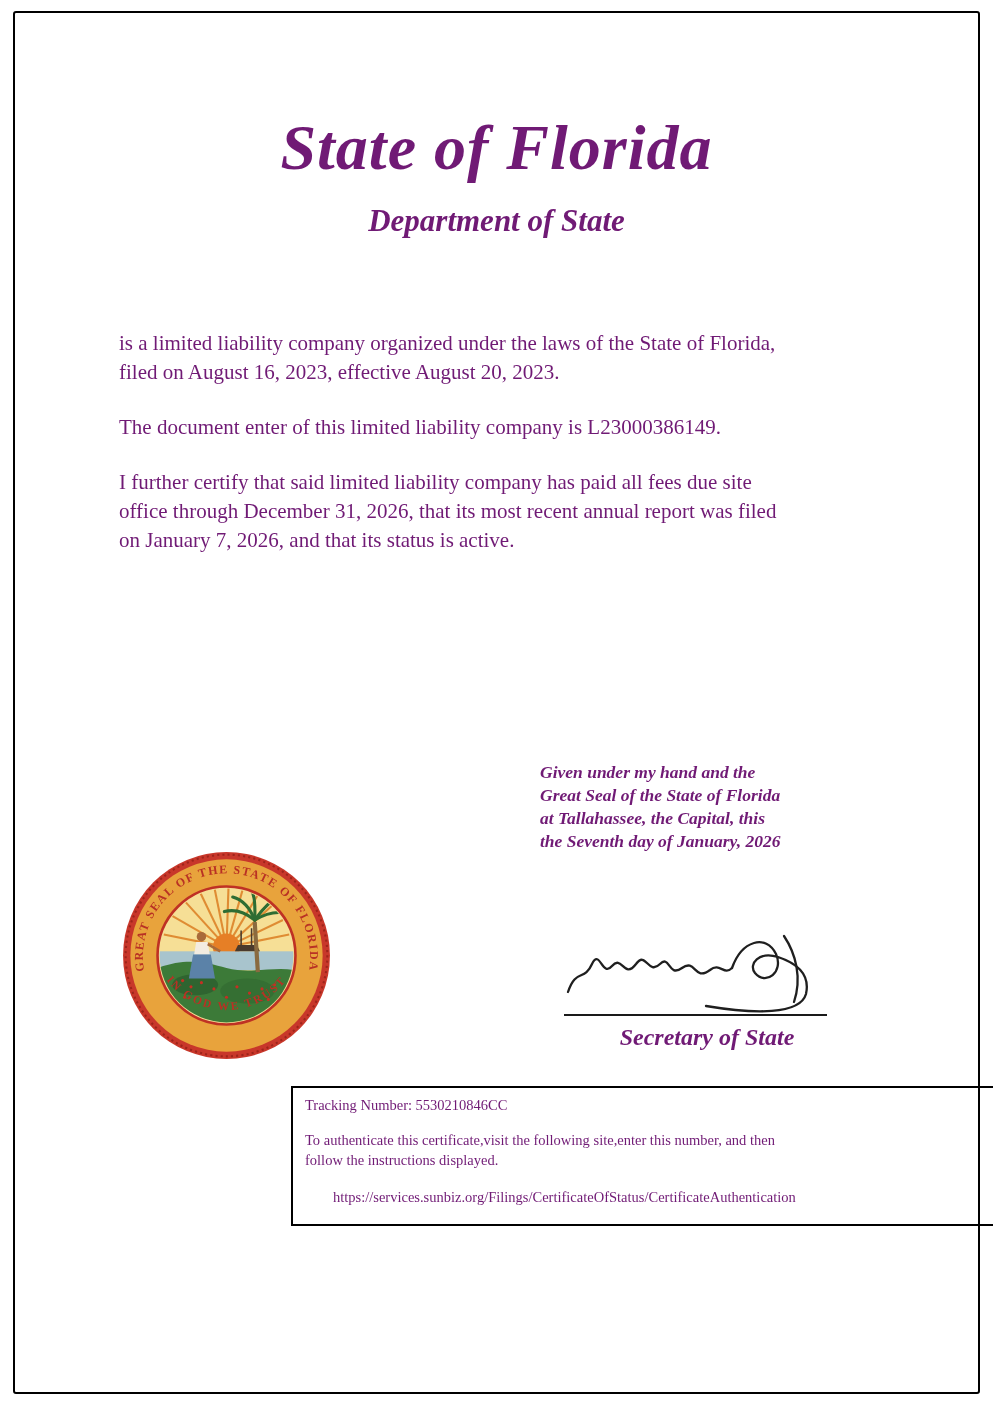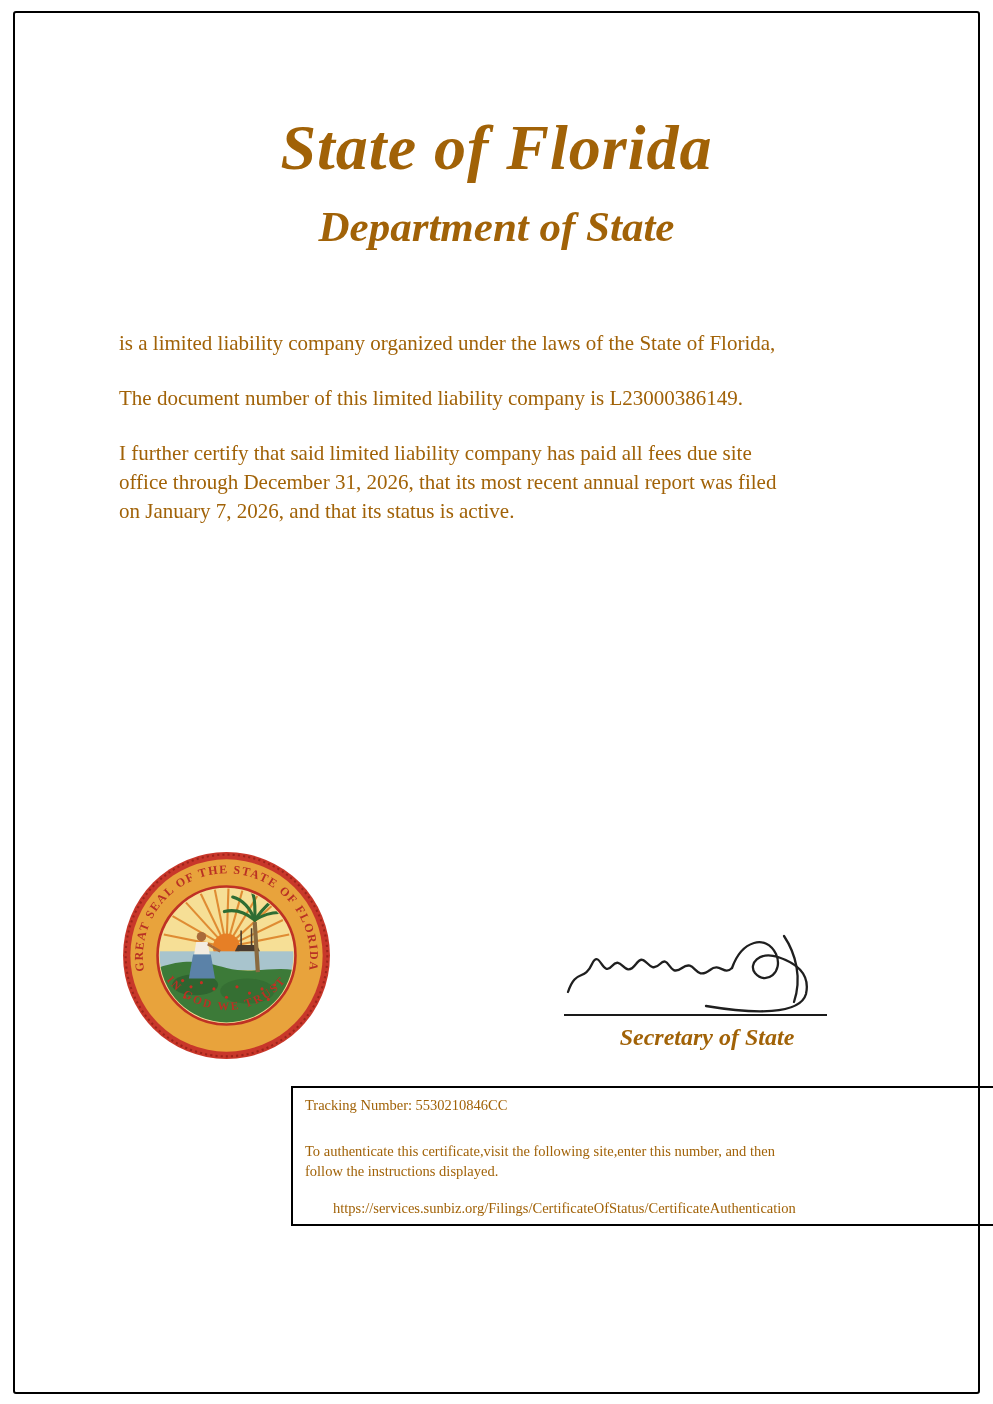--- a/index.html
+++ b/index.html
@@ -2,21 +2,21 @@
 <html><head>
 <meta charset="utf-8">
 <style>
   html, body { margin: 0; padding: 0; background: #ffffff; }
   .page {
     position: relative;
     width: 993px;
     height: 1404px;
     background: #ffffff;
     font-family: "Liberation Serif", serif;
-    color: #a16207;
+    color: #701a75;
     overflow: hidden;
   }
   .frame {
     position: absolute;
     left: 13px; top: 11px;
     width: 963px; height: 1379px;
     border: 2px solid #000000;
     border-radius: 3px;
     pointer-events: none;
   }
@@ -26,21 +26,21 @@
     text-align: center;
     font-weight: 700; font-style: italic;
     font-size: 64px; line-height: 1;
     letter-spacing: 1px;
   }
   .doc-subtitle {
     position: absolute;
     top: 205px; left: 0; width: 100%;
     text-align: center;
     font-weight: 700; font-style: italic;
-    font-size: 43px; line-height: 1;
+    font-size: 31px; line-height: 1;
   }
   .cert-text {
     position: absolute;
     left: 119px; top: 329px; width: 790px;
     font-size: 21px; line-height: 29px;
   }
   .para { margin: 0 0 26px 0; }
   .tline { display: block; white-space: nowrap; }
   .attestation {
     position: absolute;
@@ -71,46 +71,53 @@
   }
   .tracking-box {
     position: absolute;
     left: 291px; top: 1086px;
     width: 716px; height: 140px;
     border: 2px solid #000000;
     box-sizing: border-box;
     padding: 7px 12px;
     font-size: 14.5px; line-height: 20px;
   }
-  .tracking-instructions { margin-top: 26px; }
+  .tracking-instructions { margin-top: 15px; }
   .tracking-url { margin-top: 17px; margin-left: 28px; }
 </style>
 </head>
 <body>
 
 <div class="page">
   <div class="frame"></div>
 
   <div class="doc-title">State of Florida</div>
   <div class="doc-subtitle">Department of State</div>
 
   <div class="cert-text">
     <p class="para">
       <span class="tline">is a limited liability company organized under the laws of the State of Florida,</span>
+      <span class="tline">filed on August 16, 2023, effective August 20, 2023.</span>
     </p>
     <p class="para">
-      <span class="tline">The document number of this limited liability company is L23000386149.</span>
+      <span class="tline">The document enter of this limited liability company is L23000386149.</span>
     </p>
     <p class="para">
       <span class="tline">I further certify that said limited liability company has paid all fees due site</span>
       <span class="tline">office through December 31, 2026, that its most recent annual report was filed</span>
       <span class="tline">on January 7, 2026, and that its status is active.</span>
     </p>
   </div>
 
+  <div class="attestation">
+    <span class="tline">Given under my hand and the</span>
+    <span class="tline">Great Seal of the State of Florida</span>
+    <span class="tline">at Tallahassee, the Capital, this</span>
+    <span class="tline">the Seventh day of January, 2026</span>
+  </div>
 
   <div class="seal">
     <svg viewBox="0 0 200 200">
       <defs>
         <clipPath id="sceneClip">
             <circle cx="100" cy="100" r="64"></circle>
           </clipPath>
         <path id="arcTop" d="M 100,100 m -79,14 a 80,80 0 1 1 158,0" fill="none"></path>
         <path id="arcBottom" d="M 100,100 m -71,-8 a 72,72 0 0 0 142,0" fill="none"></path>
       </defs>

